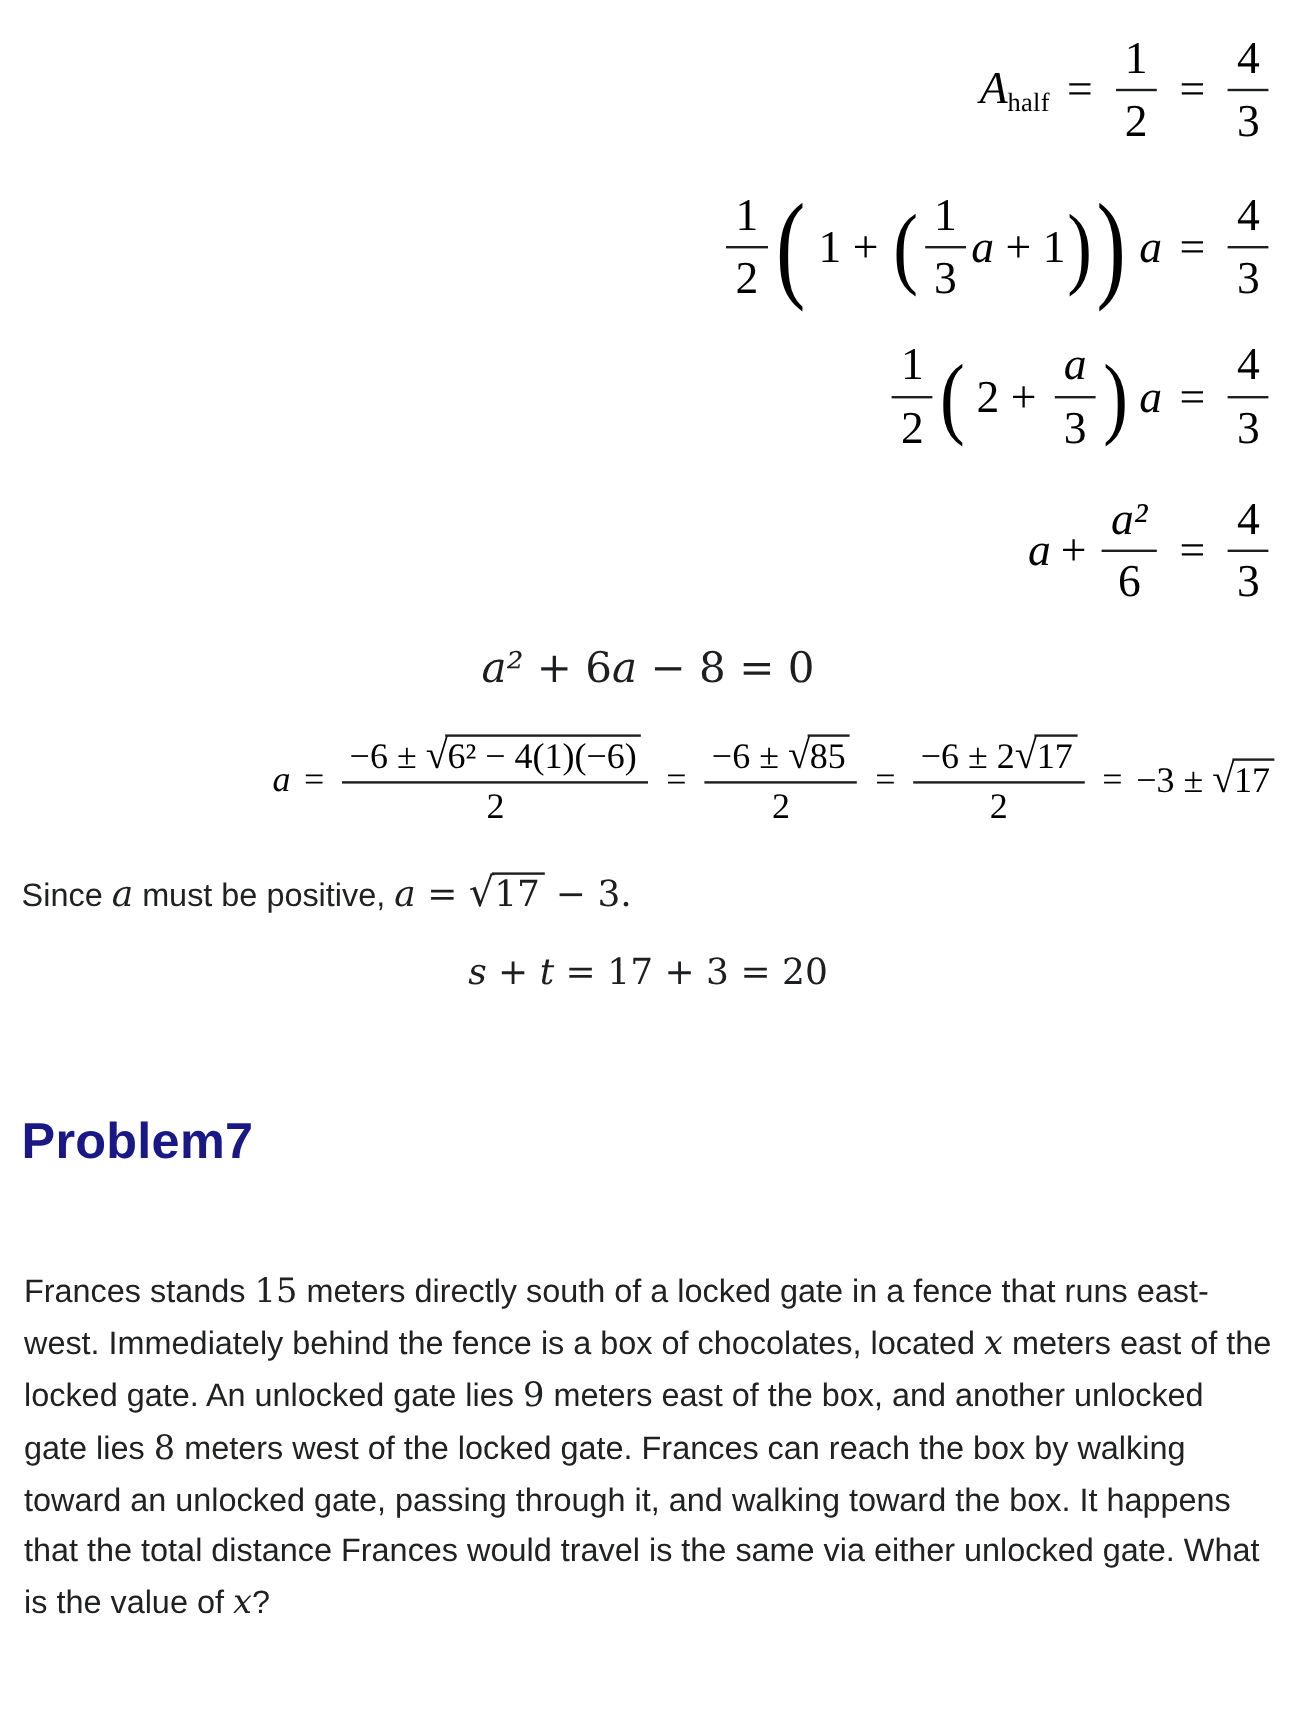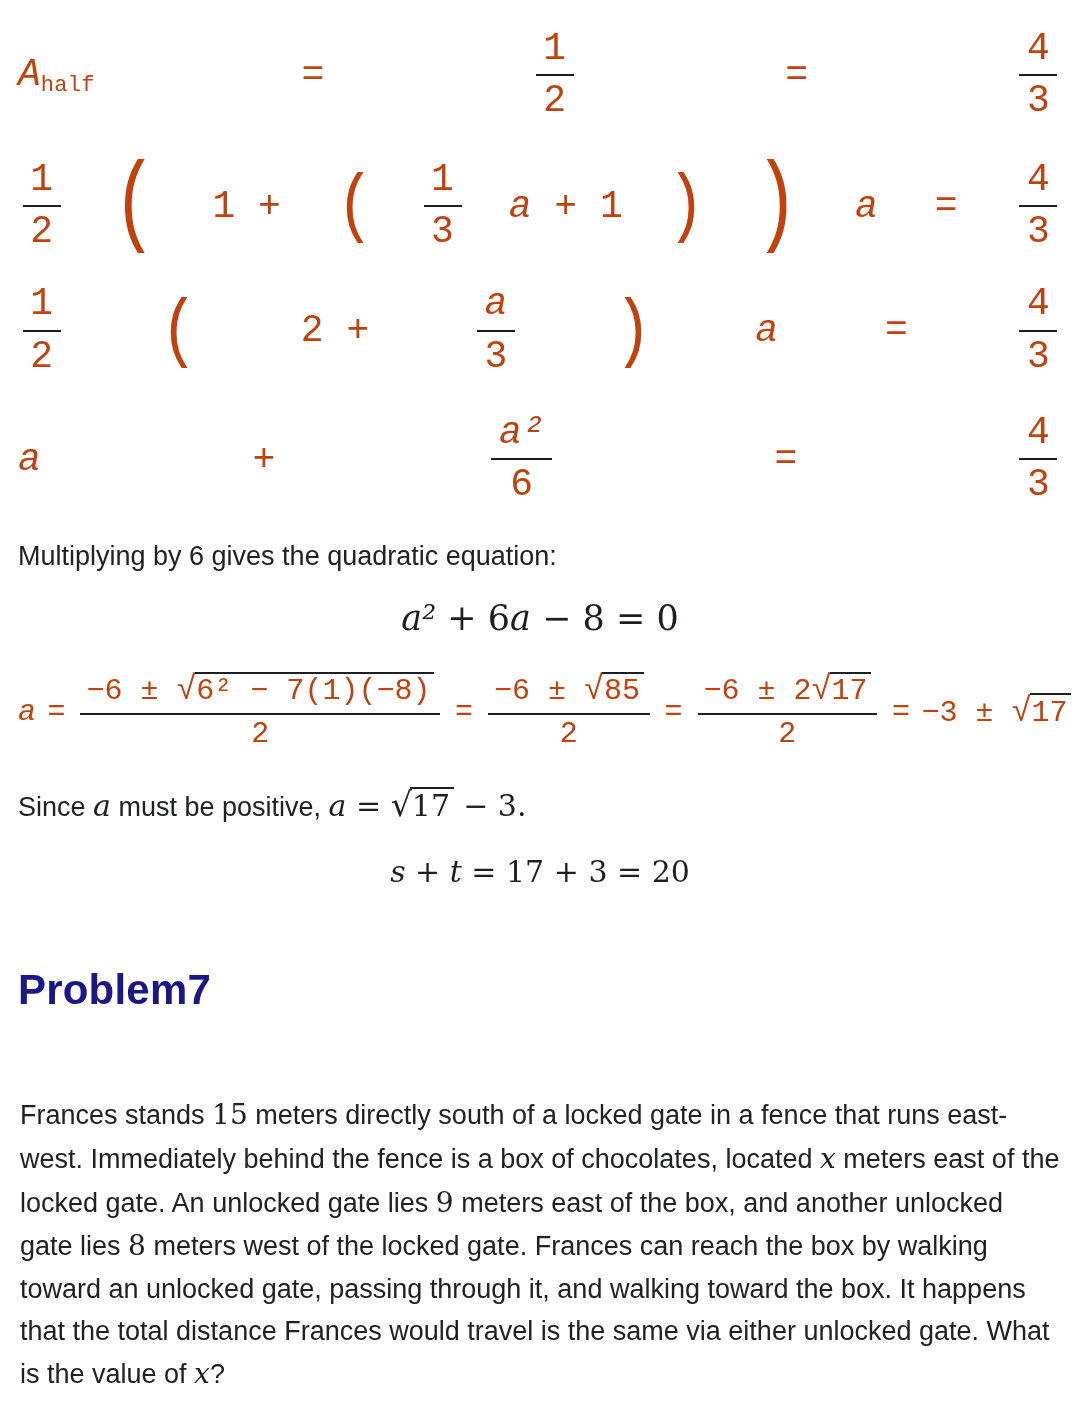--- a/index.html
+++ b/index.html
@@ -1,20 +1,20 @@
 <!DOCTYPE html>
 <html><head>
 <meta charset="utf-8">
 <style>
   html,body{margin:0;padding:0;background:#ffffff;}
   body{width:1080px;min-height:1426px;color:#202122;font-family:"Liberation Sans",sans-serif;}
   .page{box-sizing:border-box;width:1080px;min-height:1426px;padding:18px 18px 30px;background:#fff;overflow:hidden;}
 
   
-  .mathrow{display:flex;justify-content:space-between;align-items:center;font-family:Liberation Mono, monospace;color:#c2410c;}
+  .mathrow{display:flex;justify-content:flex-end;align-items:center;font-family:Liberation Serif, serif;color:#000000;}
   .mathcenter{text-align:center;font-family:"DejaVu Serif",serif;color:#1d1e20;}
   .var{font-style:italic;}
   .chunk{white-space:pre;}
   .rel{margin:0 0.38em;}
   .op{margin:0 0.22em;}
   .mr{margin-right:0.28em;}
   .ml{margin-left:0.22em;}
 
   .frac{display:inline-flex;flex-direction:column;line-height:1.12;margin:0 0.12em;text-align:center;vertical-align:middle;}
   .frac>.num{padding:0 0.2em 0.1em;border-bottom:0.068em solid #1d1e20;display:block;white-space:pre;}
@@ -45,21 +45,21 @@
   #eq6{margin:0 0 30px;}
   #note2{margin:0 0 24px;}
   #eq7{margin:0 0 0;}
 
   .inline-math{font-family:"DejaVu Serif",serif;font-size:30px;color:#1d1e20;}
   .inline-math .rr{border-top-width:2.4px;}
 
   h2.problem-heading{
     font-family:"Liberation Sans",sans-serif;
     font-size:42px;line-height:1.0;font-weight:700;
-    color:#191884;margin:80px 0 0 0;letter-spacing:0.2px;
+    color:#191884;margin:102px 0 0 0;letter-spacing:0.2px;
   }
   .problem-text{font-size:27px;line-height:1.56;color:#202122;margin:82px 0 0 2px;max-width:1044px;}
   .pm{font-family:"DejaVu Serif",serif;font-size:1.04em;text-align:center;}
   .pm.var{font-style:italic;}
 </style>
 </head>
 <body>
 
 <div class="page">
 
@@ -127,31 +127,30 @@
         <span class="num var">a²</span>
         <span class="den">6</span>
       </span>
     <span class="rel">=</span>
     <span class="frac">
         <span class="num">4</span>
         <span class="den">3</span>
       </span>
   </div>
 
-  <p class="note">Multiplying by 6 gives the quadratic equation:</p>
 
   <div id="eq5" class="mathcenter eq-mid">
     <span class="var">a²</span><span> + 6</span><span class="var">a</span><span> − 8 = 0</span>
   </div>
 
   <div id="eq6" class="mathrow eq-qf">
     <span class="chunk var">a</span>
     <span class="rel">=</span>
     <span class="frac">
-        <span class="num"><span>−6 ± </span><span class="sqrt"><span class="rad">√</span><span class="rr">6² − 7(1)(−8)</span></span></span>
+        <span class="num"><span>−6 ± </span><span class="sqrt"><span class="rad">√</span><span class="rr">6² − 4(1)(−6)</span></span></span>
         <span class="den">2</span>
       </span>
     <span class="rel">=</span>
     <span class="frac">
         <span class="num"><span>−6 ± </span><span class="sqrt"><span class="rad">√</span><span class="rr">85</span></span></span>
         <span class="den">2</span>
       </span>
     <span class="rel">=</span>
     <span class="frac">
         <span class="num"><span>−6 ± 2</span><span class="sqrt"><span class="rad">√</span><span class="rr">17</span></span></span>

